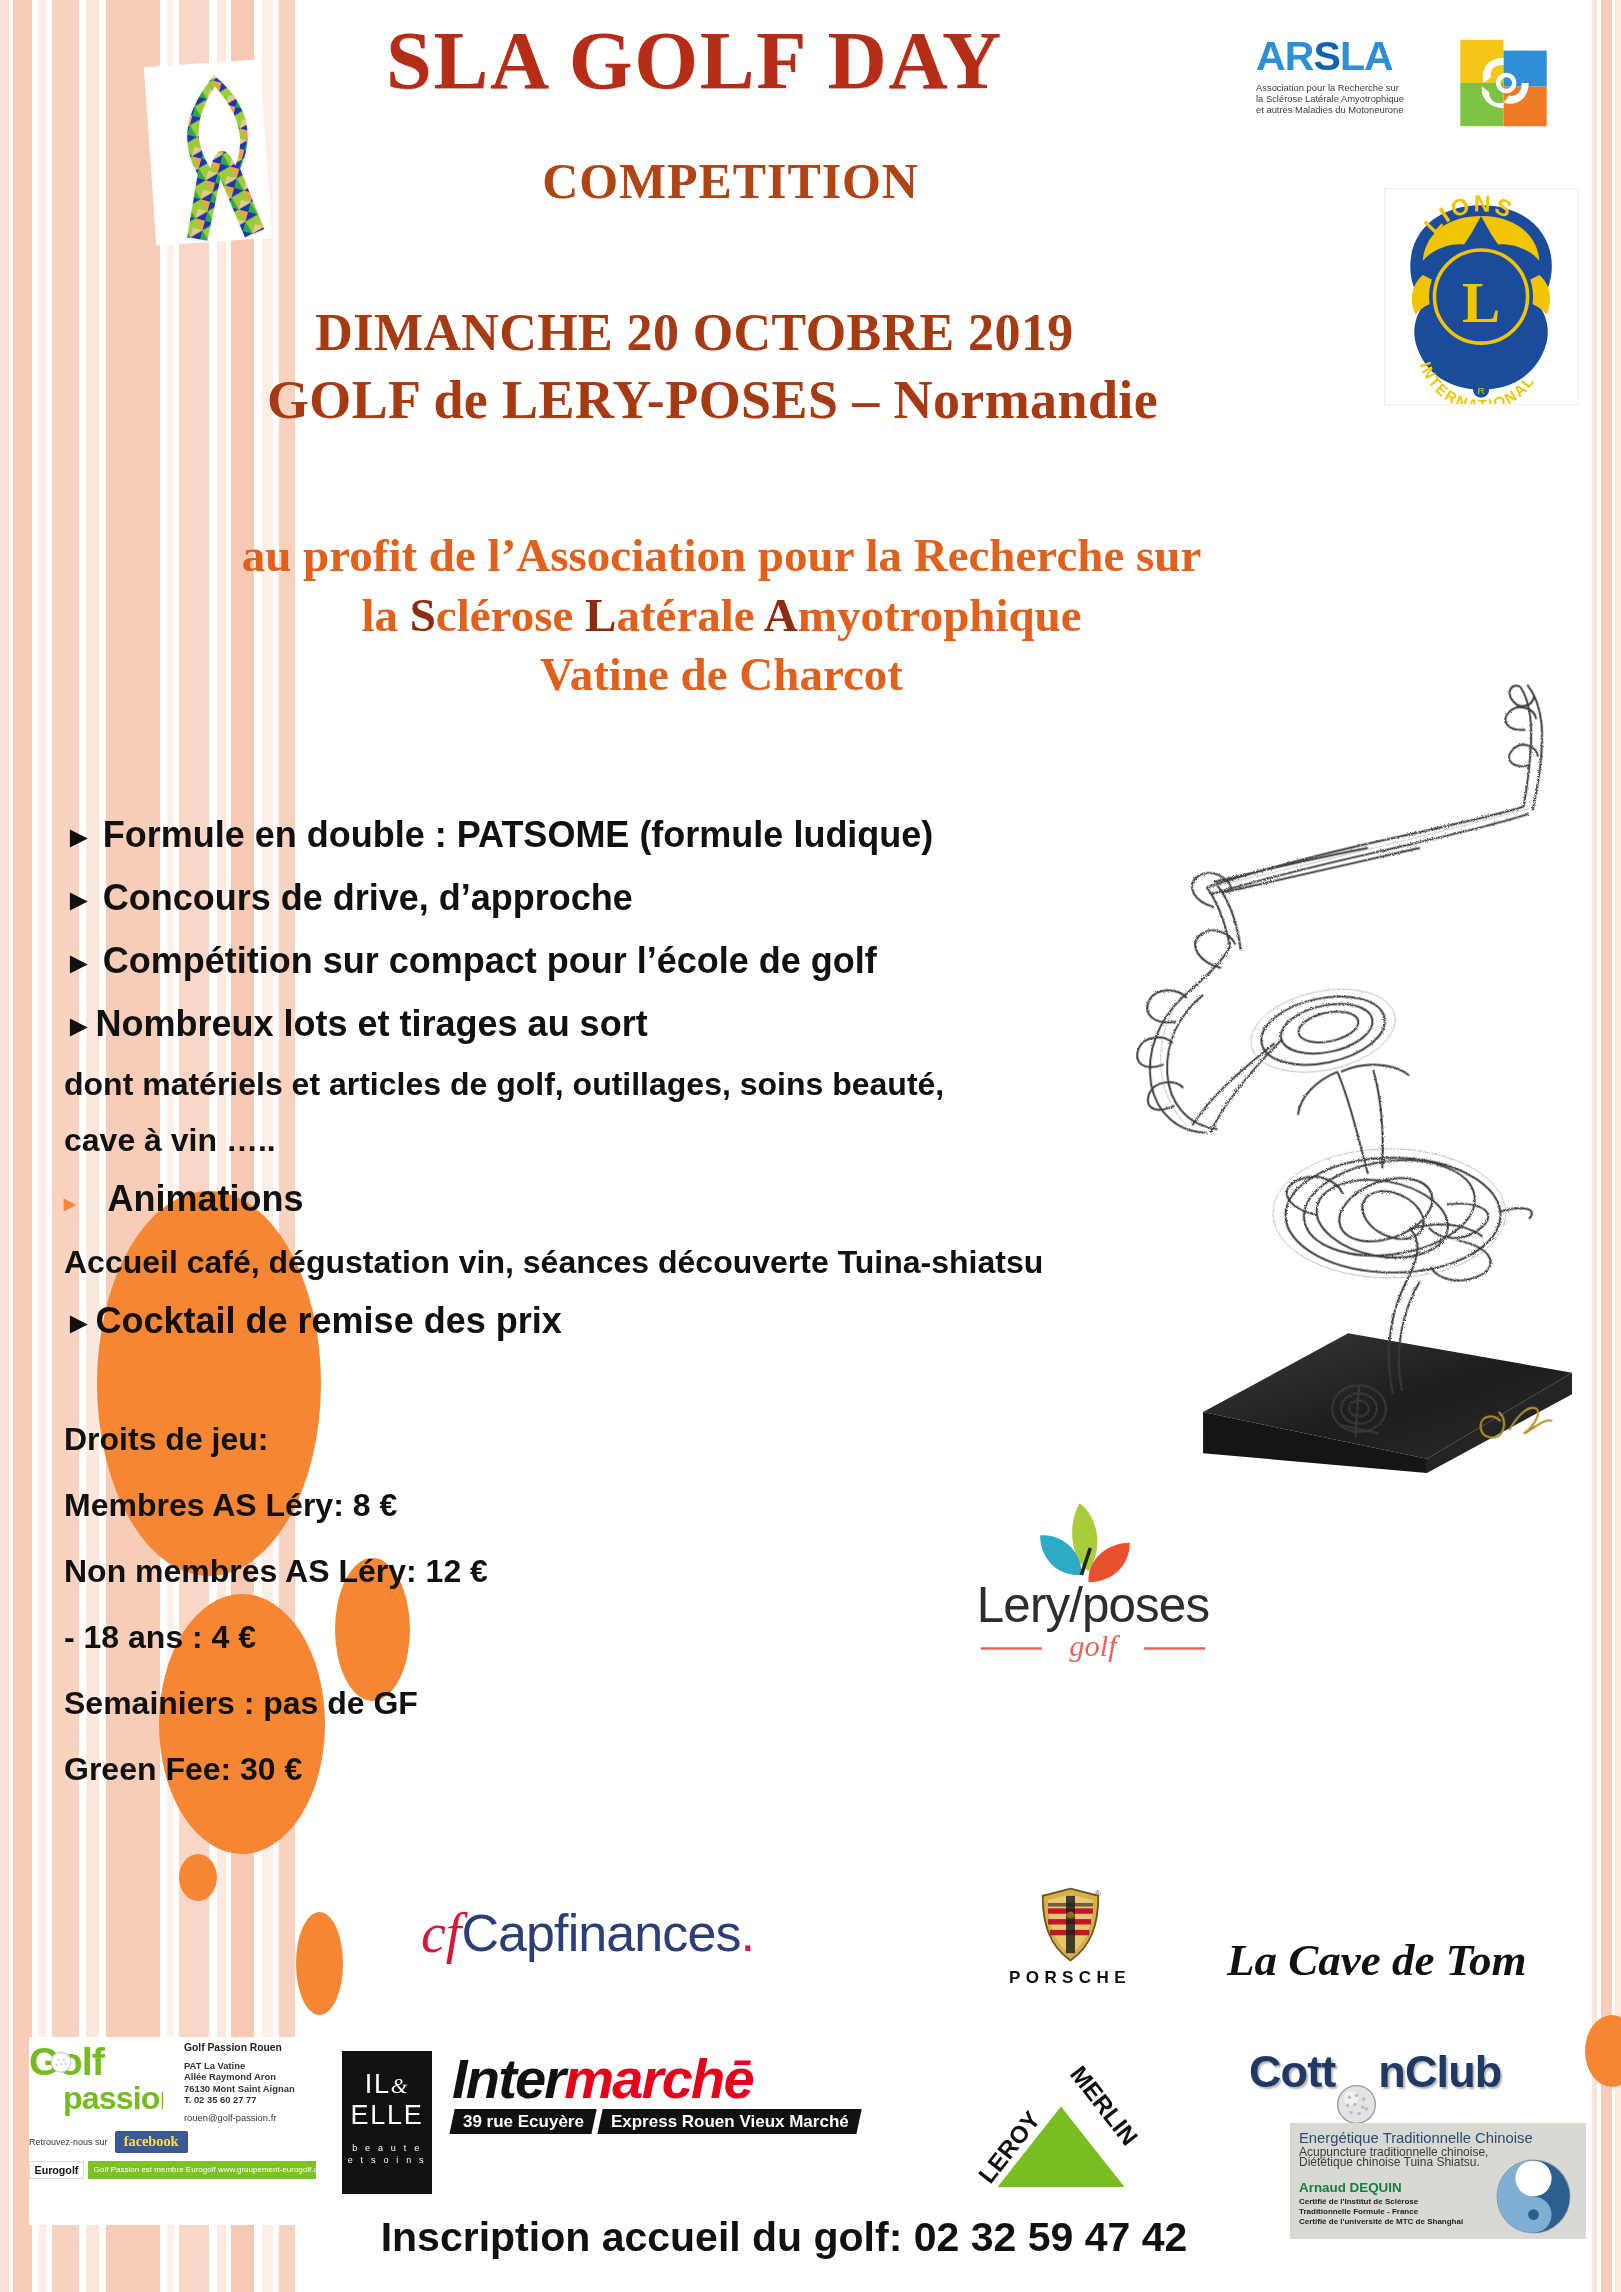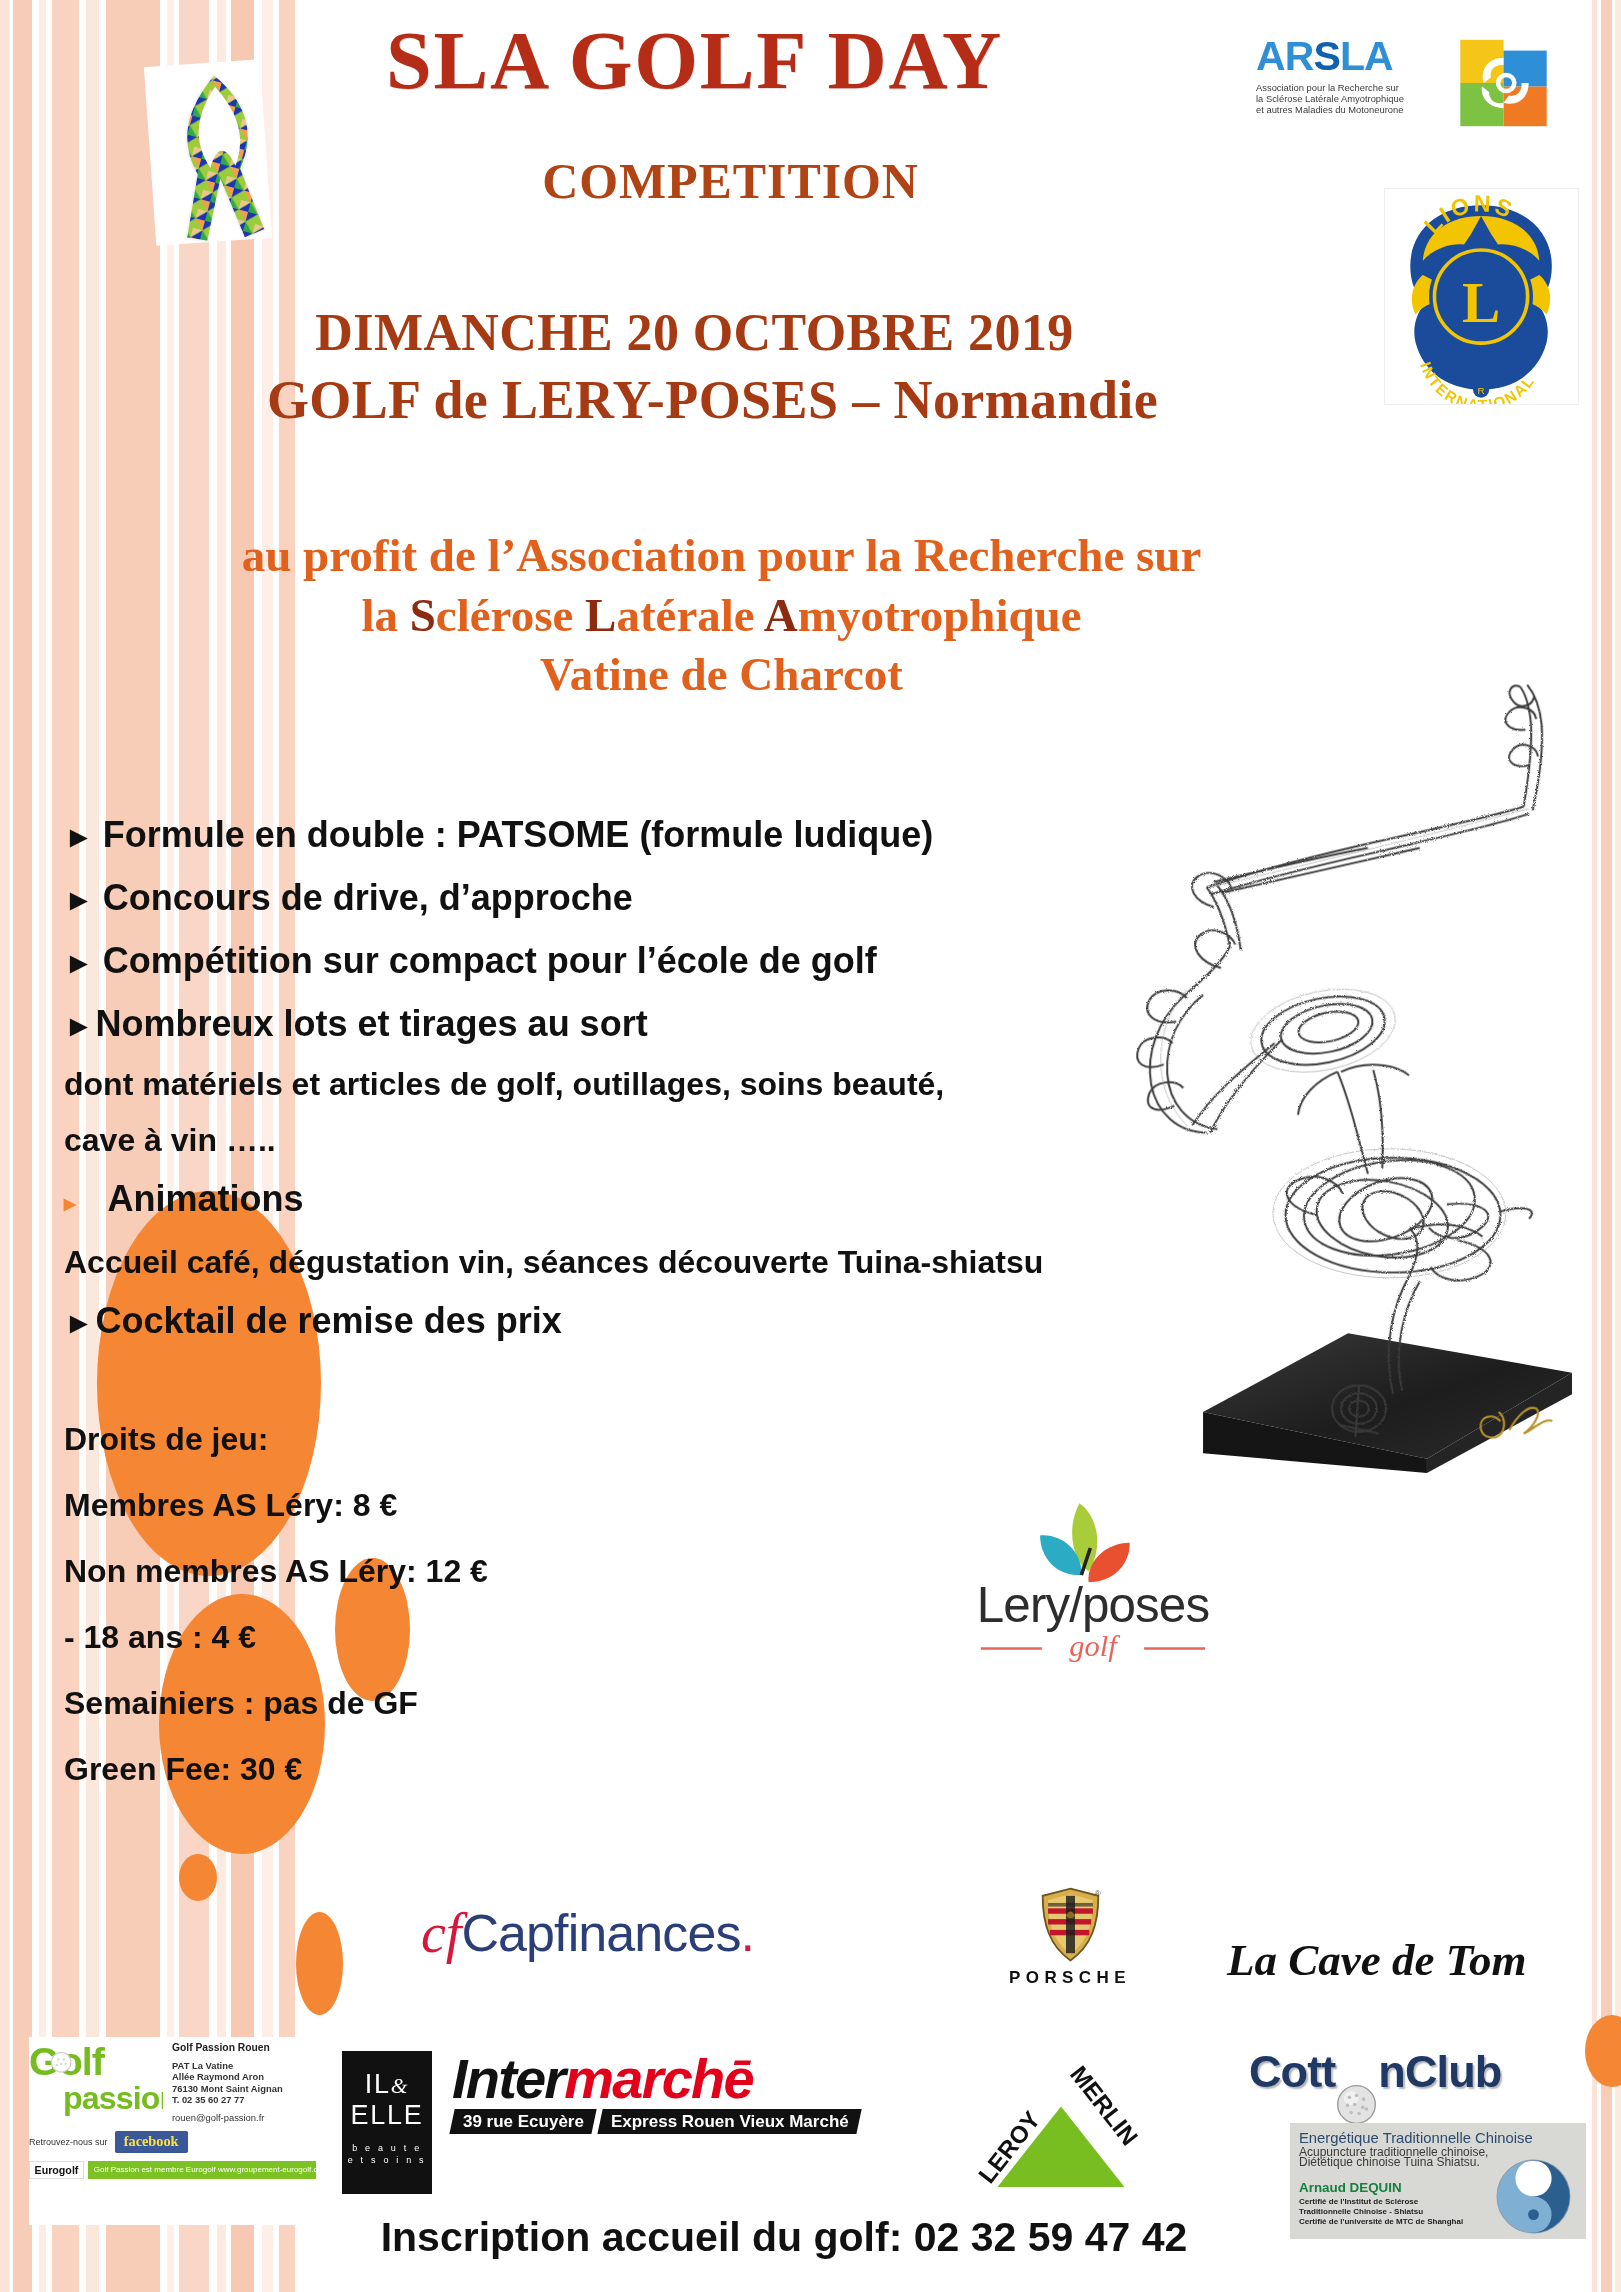--- a/index.html
+++ b/index.html
@@ -425,21 +425,21 @@
         <circle cx="36" cy="28" r="11" fill="#ffffff" stroke="#cfcfcf" stroke-width="1.4"></circle>
         <g fill="#d8d8d8">
           <circle cx="33" cy="25" r="1.4"></circle>
             <circle cx="39" cy="25" r="1.4"></circle>
           <circle cx="36" cy="30" r="1.4"></circle>
             <circle cx="31" cy="31" r="1.4"></circle>
             <circle cx="41" cy="30" r="1.4"></circle>
         </g>
         <text x="38" y="80" fill="#76BC21" font-family="Liberation Sans, sans-serif" font-weight="bold" font-size="36" letter-spacing="-1">passion</text>
       </svg>
-      <div style="padding-top:5.4px;">
+      <div style="padding-top:5.4px;margin-left:12px;">
         <div class="gp-name">Golf Passion Rouen</div>
         <div class="gp-addr" style="margin-top:6.3px;">
           <div>PAT La Vatine</div>
           <div>Allée Raymond Aron</div>
           <div>76130 Mont Saint Aignan</div>
           <div>T. 02 35 60 27 77</div>
         </div>
         <div class="gp-mail">rouen@golf-passion.fr</div>
       </div>
     </div>
@@ -502,21 +502,21 @@
 
   <div class="sponsor mtc">
     <div class="mtc-t1">Energétique Traditionnelle Chinoise</div>
     <div class="mtc-t2">
       <div>Acupuncture traditionnelle chinoise,</div>
       <div>Diététique chinoise   Tuina   Shiatsu.</div>
     </div>
     <div class="mtc-t3">Arnaud DEQUIN</div>
     <div class="mtc-t4">
       <div>Certifié de l'Institut de Sclérose</div>
-      <div>Traditionnelle Chinoise - Shiatsu</div>
+      <div>Traditionnelle Formule - France</div>
       <div>Certifié de l'université de MTC de Shanghai</div>
     </div>
     <svg class="yinyang" width="77" height="77" viewBox="0 0 100 100">
       <circle cx="50" cy="50" r="47" fill="#ffffff" stroke="#8a9aa8" stroke-width="2"></circle>
       <path d="M50 3 A47 47 0 0 1 50 97 A23.5 23.5 0 0 1 50 50 A23.5 23.5 0 0 0 50 3 Z" fill="#2B5F8E"></path>
       <path d="M50 3 A47 47 0 0 0 50 97 A23.5 23.5 0 0 0 50 50 A23.5 23.5 0 0 1 50 3 Z" fill="#7FB0D4"></path>
       <circle cx="50" cy="26.5" r="7" fill="#ffffff"></circle>
       <circle cx="50" cy="73.5" r="7" fill="#2B5F8E"></circle>
     </svg>
   </div>

